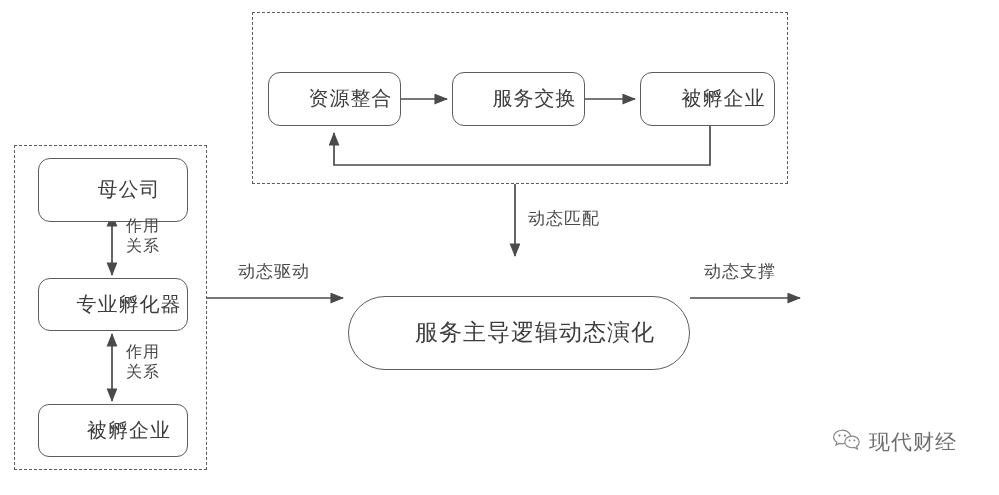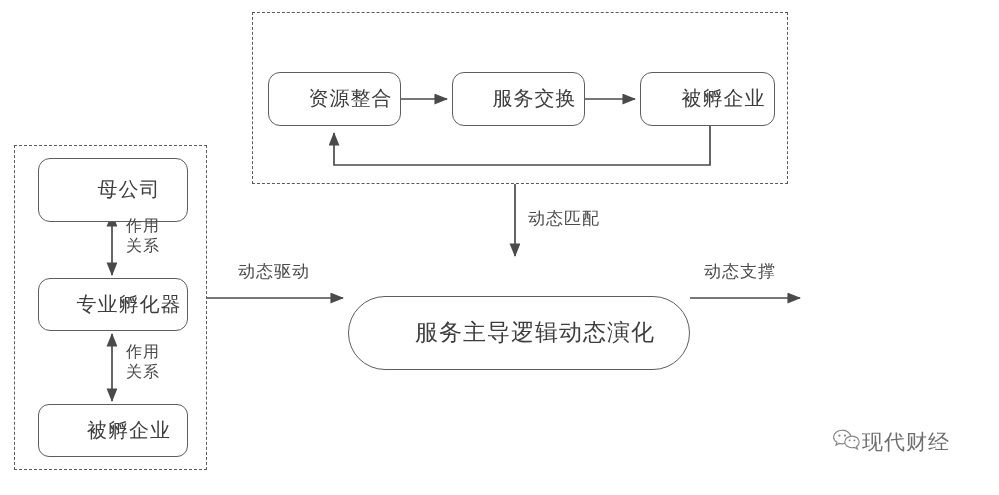--- a/index.html
+++ b/index.html
@@ -77,20 +77,21 @@
   #label-drive{   left:238px; top:261px; font-size:17px; }
   #label-match{   left:528px; top:208px; font-size:17px; }
   #label-support{ left:704px; top:261px; font-size:17px; }
 
   
   #watermark{
     position:absolute;
     left:832px; top:428px;
     display:flex;
     align-items:center;
+    gap:7px;
     opacity:.82;
   }
   #watermark .wm-text{
     font-size:21px;
     color:#4f4f4f;
     letter-spacing:1px;
   }
 </style>
 </head>
 <body>

